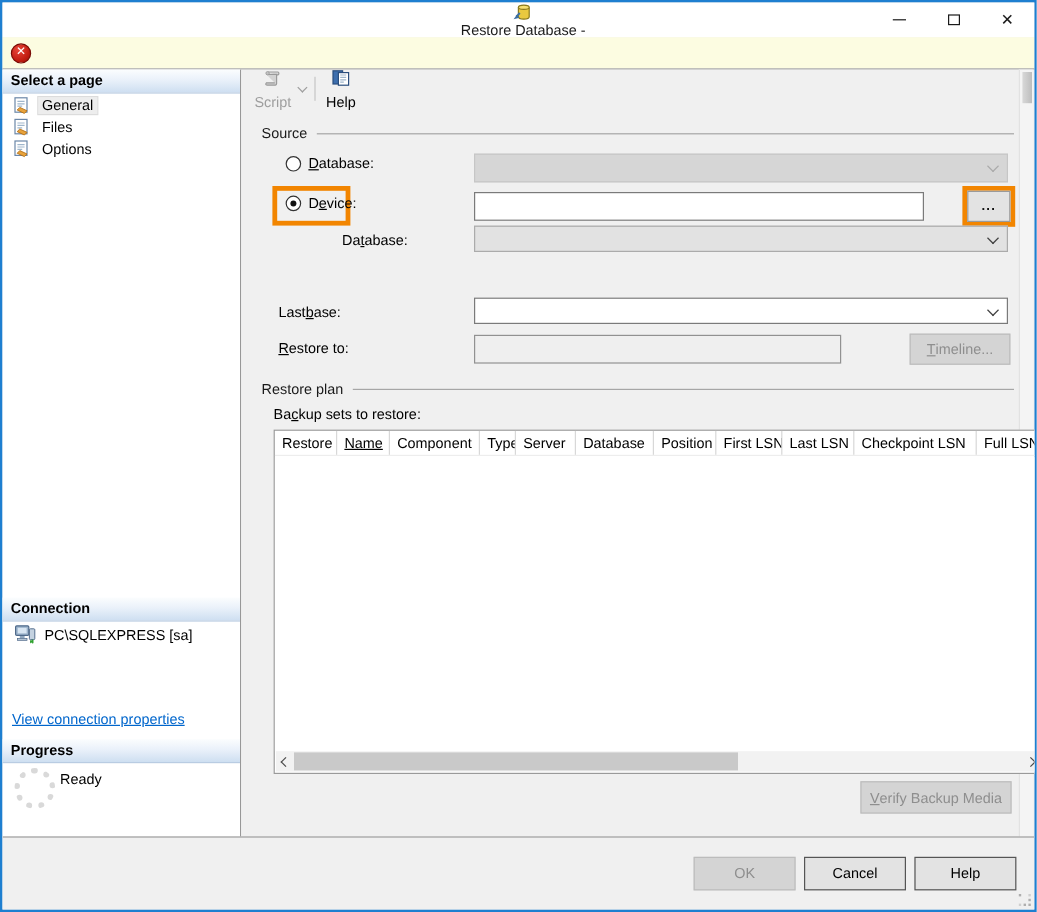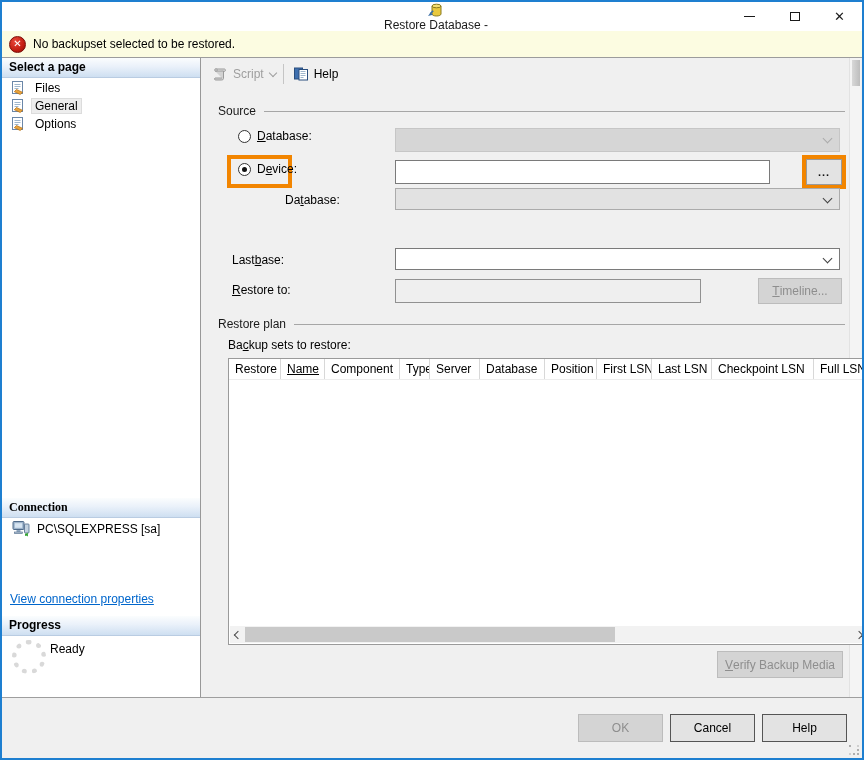--- a/index.html
+++ b/index.html
@@ -36,21 +36,21 @@
   .conn-row .icn { width:19px; height:17px; }
   .conn-row .txt { margin-left:6px; font-size:12px; color:#000; }
   .conn-link { position:absolute; left:8px; top:534px; font-size:12px; color:#0066CC; text-decoration:underline; }
   .spinner { position:absolute; left:10px; top:582px; width:34px; height:34px; border:5px dotted #D9D9D9; border-radius:50%; }
   .ready-text { position:absolute; left:48px; top:584px; font-size:12px; color:#000; }
 
   
   .main { position:absolute; left:199px; top:0; width:661px; height:640px; background:#F0F0F0; }
 
   .toolbar { position:absolute; left:7px; top:4px; height:24px; display:flex; align-items:center; }
-  .tb-btn { display:flex; align-items:center; gap:5px; padding:2px 4px; background:transparent; border:0; }
+  .tb-btn { display:flex; align-items:center; gap:5px; padding:2px 4px; background:transparent; border:0;flex-direction:column; }
   .tb-btn .icn { width:16px; height:16px; }
   .script-label { font-size:12px; color:#9E9E9E; }
   .help-label { font-size:12px; color:#000; }
   .tb-chev { width:6px; height:6px; border-right:1.5px solid #9E9E9E; border-bottom:1.5px solid #9E9E9E; transform:rotate(45deg); margin:0 2px 2px 2px; }
   .tb-sep { width:1px; height:20px; background:#C5C5C5; margin:0 5px; }
 
   
   .vscroll { position:absolute; left:648px; top:0; width:12px; height:640px; background:#F4F4F4; border-left:1px solid #E2E2E2; }
   .vthumb { position:absolute; left:2px; top:2px; width:8px; height:26px; background:linear-gradient(90deg,#D8D8D8,#BDBDBD); }
 
@@ -122,55 +122,54 @@
           <span class="max-glyph"></span>
         </button>
       <button class="win-btn">
           <span class="close-glyph">✕</span>
         </button>
     </div>
   </div>
 
   <div class="warnbar">
     <span class="err-icon">✕</span>
-    <span class="warn-text">No backupset selected to be restored.</span>
   </div>
 
   <div class="body">
 
     <aside class="sidebar">
       <div class="pane-header" style="top:0;">Select a page</div>
       <div class="tree">
+        <div class="tree-item selected">
+          <svg class="icn" viewBox="0 0 16 16">
+              <rect x="2.5" y="1.5" width="10" height="12" fill="#fff" stroke="#6B87A8"></rect>
+              <path d="M4.5 4.5h6M4.5 6.5h6M4.5 8.5h4" stroke="#9FB6CC" stroke-width="1"></path>
+              <path d="M6.5 9.5l6 2.8-2.2 2.2-6-2.8z" fill="#E8A33C" stroke="#B06A10" stroke-width=".7"></path>
+            </svg>
+          <span class="lbl">General</span>
+        </div>
         <div class="tree-item">
           <svg class="icn" viewBox="0 0 16 16">
               <rect x="2.5" y="1.5" width="10" height="12" fill="#fff" stroke="#6B87A8"></rect>
               <path d="M4.5 4.5h6M4.5 6.5h6M4.5 8.5h4" stroke="#9FB6CC" stroke-width="1"></path>
               <path d="M6.5 9.5l6 2.8-2.2 2.2-6-2.8z" fill="#E8A33C" stroke="#B06A10" stroke-width=".7"></path>
             </svg>
           <span class="lbl">Files</span>
         </div>
-        <div class="tree-item selected">
-          <svg class="icn" viewBox="0 0 16 16">
-              <rect x="2.5" y="1.5" width="10" height="12" fill="#fff" stroke="#6B87A8"></rect>
-              <path d="M4.5 4.5h6M4.5 6.5h6M4.5 8.5h4" stroke="#9FB6CC" stroke-width="1"></path>
-              <path d="M6.5 9.5l6 2.8-2.2 2.2-6-2.8z" fill="#E8A33C" stroke="#B06A10" stroke-width=".7"></path>
-            </svg>
-          <span class="lbl">General</span>
-        </div>
         <div class="tree-item">
           <svg class="icn" viewBox="0 0 16 16">
               <rect x="2.5" y="1.5" width="10" height="12" fill="#fff" stroke="#6B87A8"></rect>
               <path d="M4.5 4.5h6M4.5 6.5h6M4.5 8.5h4" stroke="#9FB6CC" stroke-width="1"></path>
               <path d="M6.5 9.5l6 2.8-2.2 2.2-6-2.8z" fill="#E8A33C" stroke="#B06A10" stroke-width=".7"></path>
             </svg>
           <span class="lbl">Options</span>
         </div>
       </div>
 
-      <div class="pane-header" style="top:440px;font-family:Liberation Serif, serif;">Connection</div>
+      <div class="pane-header" style="top:440px;">Connection</div>
       <div class="conn-row">
         <svg class="icn" viewBox="0 0 19 17">
           <rect x="1" y="1.5" width="11" height="8" rx="1" fill="#9DB4CC" stroke="#4F6A8A"></rect>
           <rect x="2.8" y="3.2" width="7.4" height="4.6" fill="#D7E5F2"></rect>
           <rect x="4.5" y="10" width="4" height="2" fill="#8FA6BE"></rect>
           <rect x="2.5" y="12" width="8" height="1.6" fill="#B9C8D8" stroke="#4F6A8A" stroke-width=".6"></rect>
           <rect x="12.5" y="4" width="4.5" height="9" rx=".8" fill="#C4D2E0" stroke="#4F6A8A" stroke-width=".8"></rect>
           <path d="M13.5 13.5v2.5M15.5 16l-2-1.4 2-1.4z" fill="#2EA12E" stroke="#2EA12E" stroke-width=".8"></path>
         </svg>
         <span class="txt">PC\SQLEXPRESS [sa]</span>

